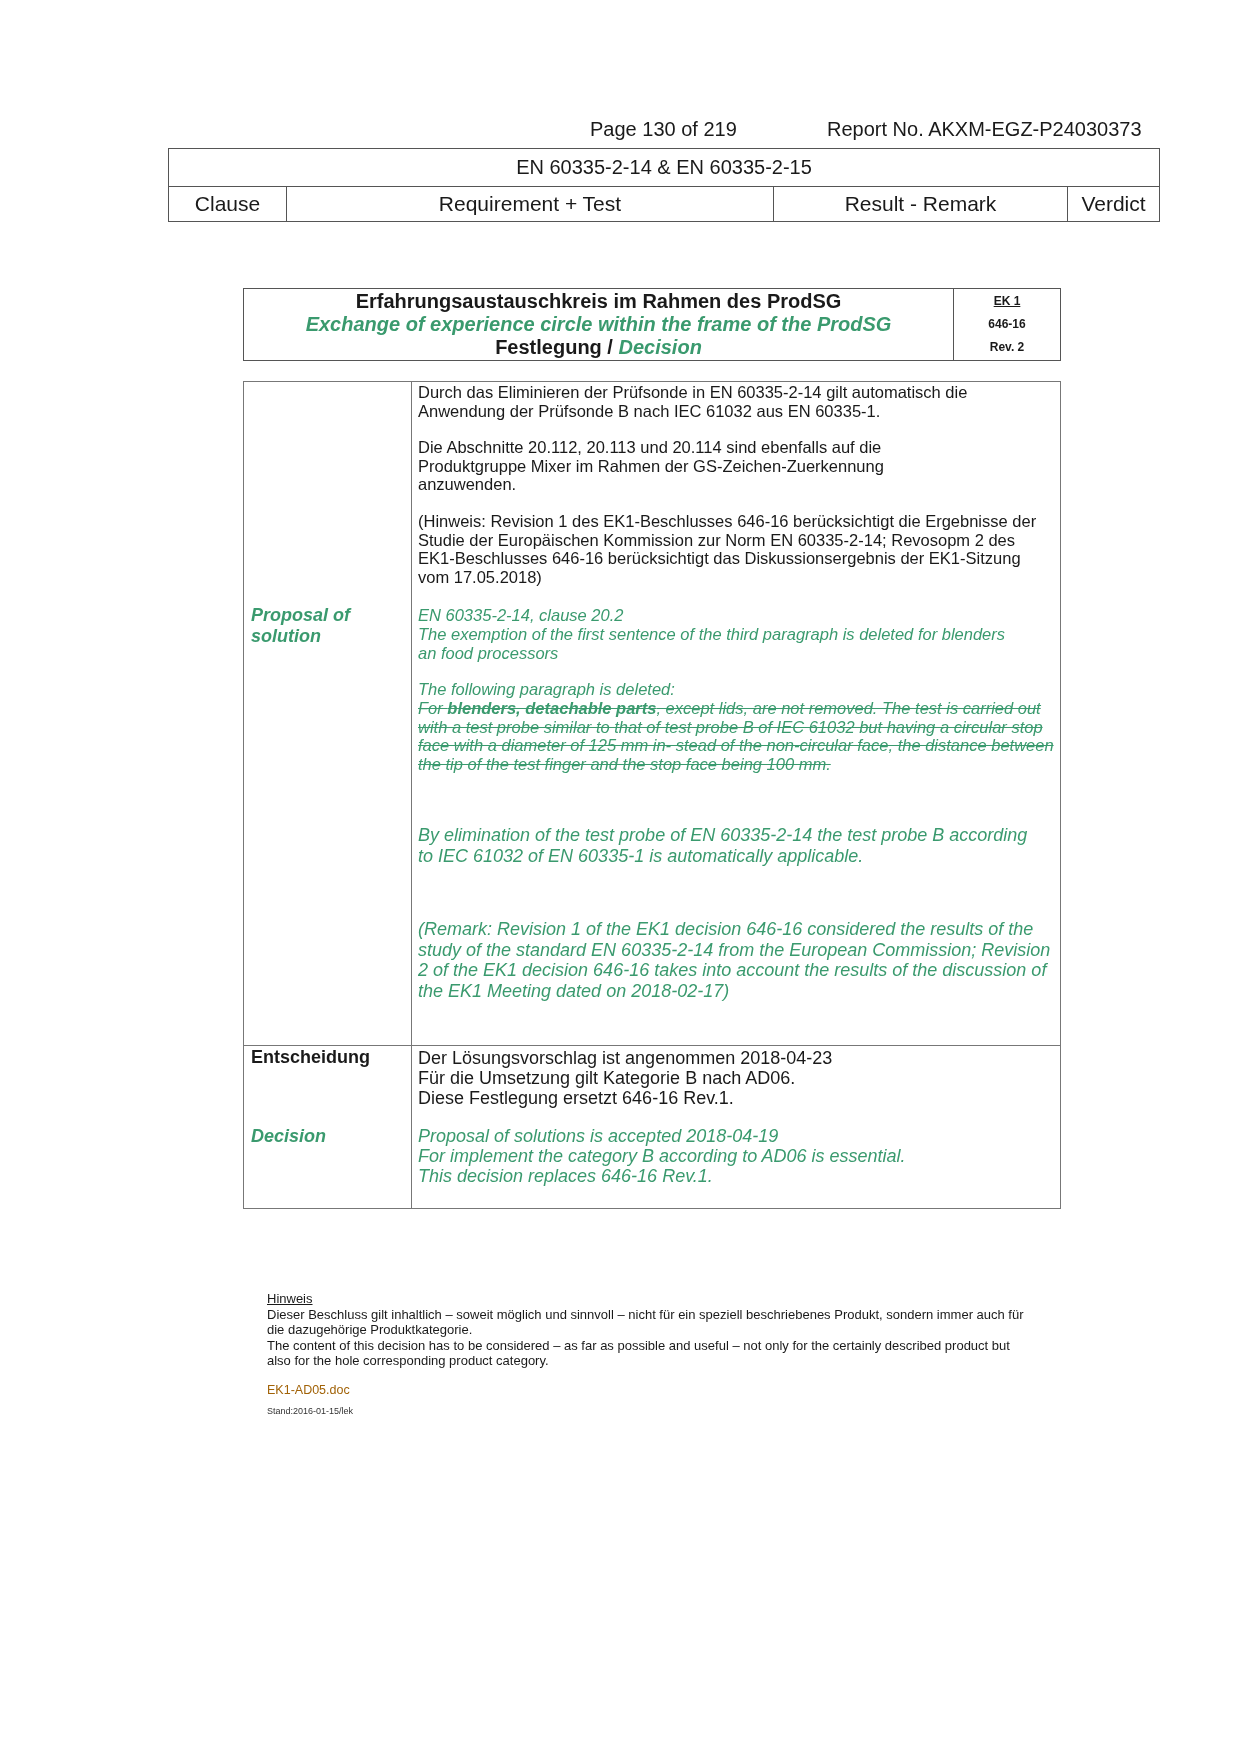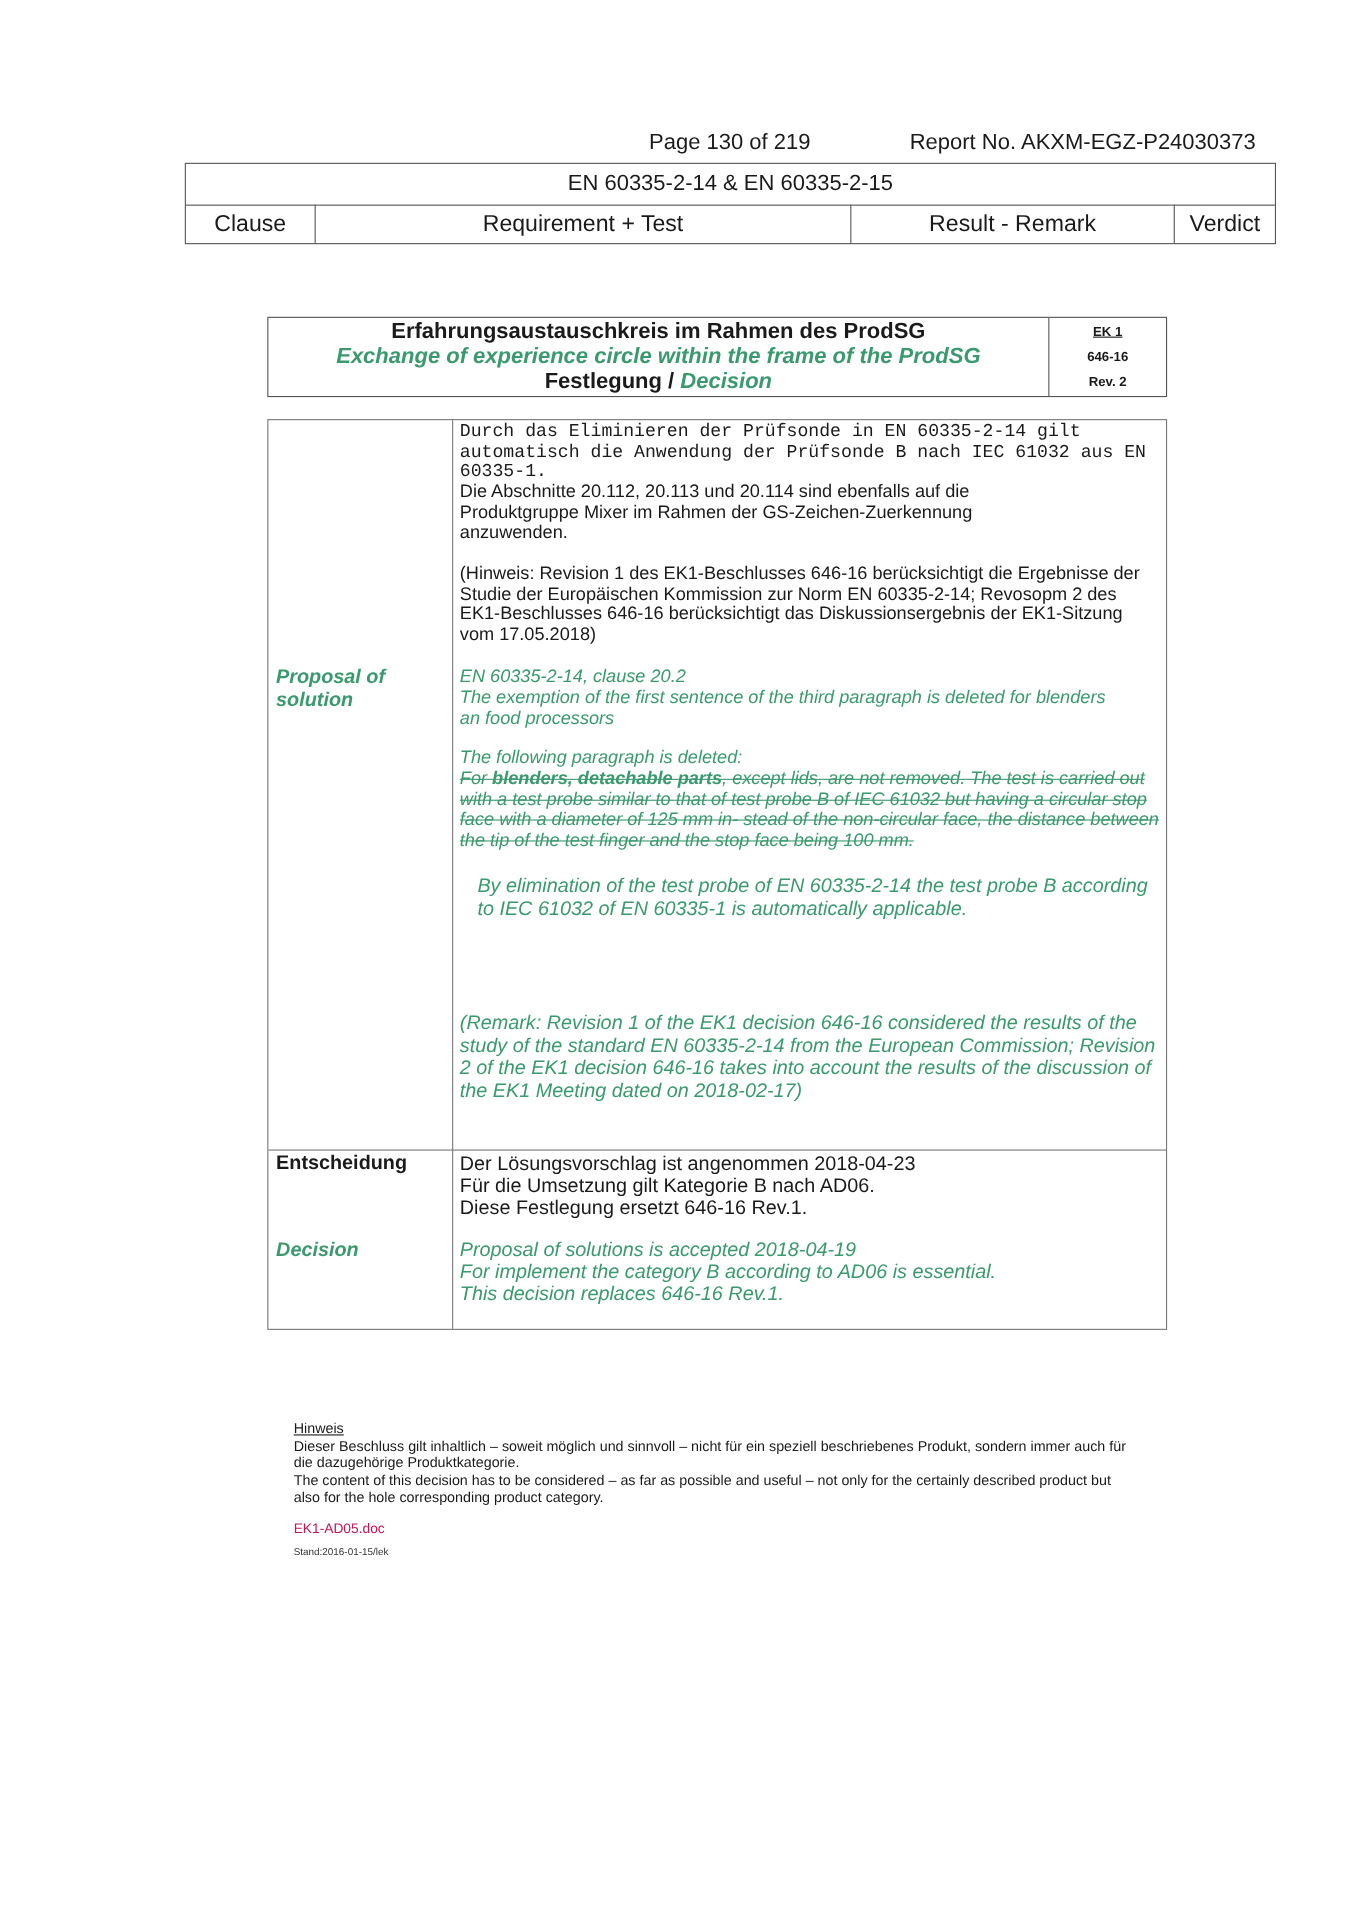--- a/index.html
+++ b/index.html
@@ -41,21 +41,21 @@
   .green-it { color: #3a9a6e; font-style: italic; }
   .green-lg { color: #3a9a6e; font-style: italic; font-size: 18px; line-height: 20.5px; }
   .strike { text-decoration: line-through; }
   .label-bold { font-weight: bold; font-size: 18px; }
   .label-green { font-weight: bold; font-style: italic; color: #3a9a6e; font-size: 18px; line-height: 21px; }
   .dec-de { font-size: 18px; line-height: 20px; }
 
   
   .foot { left: 267px; top: 1291px; width: 760px; font-size: 13px; line-height: 15.5px; }
   .foot .hdr { text-decoration: underline; }
-  .docname { left: 267px; top: 1383px; font-size: 12.5px; color: #be185d; }
+  .docname { left: 267px; top: 1383px; font-size: 12.5px; color: #a16207; }
   .stand { left: 267px; top: 1406px; font-size: 9px; color: #333; }
 </style>
 </head>
 <body>
 
 <div class="abs page-no">Page 130 of 219</div>
 <div class="abs report-no">Report No. AKXM-EGZ-P24030373</div>
 
 <div class="abs report-table">
   <div class="rt-std">EN 60335-2-14 &amp; EN 60335-2-15</div>
@@ -79,31 +79,31 @@
     <div>Rev. 2</div>
   </div>
 </div>
 
 <div class="abs dec-table">
   <div class="col-div"></div>
   <div class="row-div"></div>
 
   <div class="txt label-green" style="left:7px; top:223px; width:150px;">Proposal of solution</div>
 
-  <div class="txt right" style="top:1px;font-family:Liberation Mono, monospace;">Durch das Eliminieren der Prüfsonde in EN 60335-2-14 gilt automatisch die Anwendung der Prüfsonde B nach IEC 61032 aus EN 60335-1.</div>
+  <div class="txt right" style="top:1px;">Durch das Eliminieren der Prüfsonde in EN 60335-2-14 gilt automatisch die Anwendung der Prüfsonde B nach IEC 61032 aus EN 60335-1.</div>
   <div class="txt right" style="top:56px; width:540px;">Die Abschnitte 20.112, 20.113 und 20.114 sind ebenfalls auf die Produktgruppe Mixer im Rahmen der GS-Zeichen-Zuerkennung anzuwenden.</div>
   <div class="txt right" style="top:130px; width:625px;">(Hinweis: Revision 1 des EK1-Beschlusses 646-16 berücksichtigt die Ergebnisse der Studie der Europäischen Kommission zur Norm EN 60335-2-14; Revosopm 2 des EK1-Beschlusses 646-16 berücksichtigt das Diskussionsergebnis der EK1-Sitzung vom 17.05.2018)</div>
 
   <div class="txt right green-it" style="top:224px;">EN 60335-2-14, clause 20.2</div>
   <div class="txt right green-it" style="top:243px; width:600px;">The exemption of the first sentence of the third paragraph is deleted for blenders an food processors</div>
 
   <div class="txt right green-it" style="top:298px;">The following paragraph is deleted:</div>
   <div class="txt right green-it strike" style="top:317px; width:640px;"><span>For </span><b>blenders, detachable parts</b><span>, except lids, are not removed. The test is carried out with a test probe similar to that of test probe B of IEC 61032 but having a circular stop face with a diameter of 125 mm in- stead of the non-circular face, the distance between the tip of the test finger and the stop face being 100 mm.</span></div>
 
-  <div class="txt right green-lg" style="top:413px; width:620px;margin-left:16px;">By elimination of the test probe of EN 60335-2-14 the test probe B according to IEC 61032 of EN 60335-1 is automatically applicable.</div>
+  <div class="txt right green-lg" style="top:443px; width:620px;">By elimination of the test probe of EN 60335-2-14 the test probe B according to IEC 61032 of EN 60335-1 is automatically applicable.</div>
   <div class="txt right green-lg" style="top:537px; width:640px;">(Remark: Revision 1 of the EK1 decision 646-16 considered the results of the study of the standard EN 60335-2-14 from the European Commission; Revision 2 of the EK1 decision 646-16 takes into account the results of the discussion of the EK1 Meeting dated on 2018-02-17)</div>
 
   <div class="txt label-bold" style="left:7px; top:666px;">Entscheidung</div>
   <div class="txt label-green" style="left:7px; top:744px;">Decision</div>
 
   <div class="txt right dec-de" style="top:666px;">Der Lösungsvorschlag ist angenommen 2018-04-23</div>
   <div class="txt right dec-de" style="top:686px;">Für die Umsetzung gilt Kategorie B nach AD06.</div>
   <div class="txt right dec-de" style="top:706px;">Diese Festlegung ersetzt 646-16 Rev.1.</div>
 
   <div class="txt right green-lg" style="top:744px;">Proposal of solutions is accepted 2018-04-19</div>

